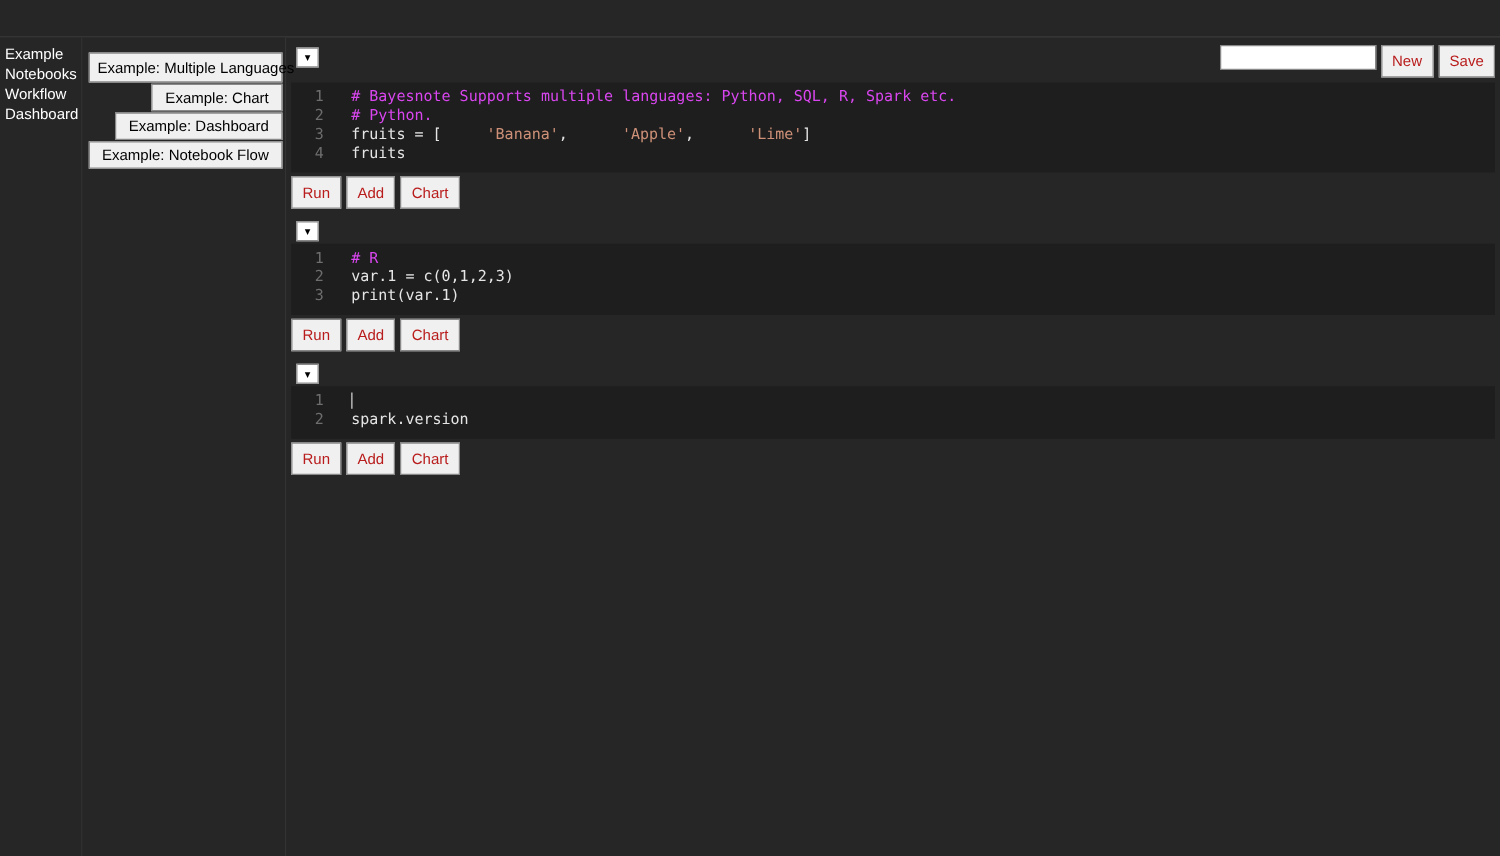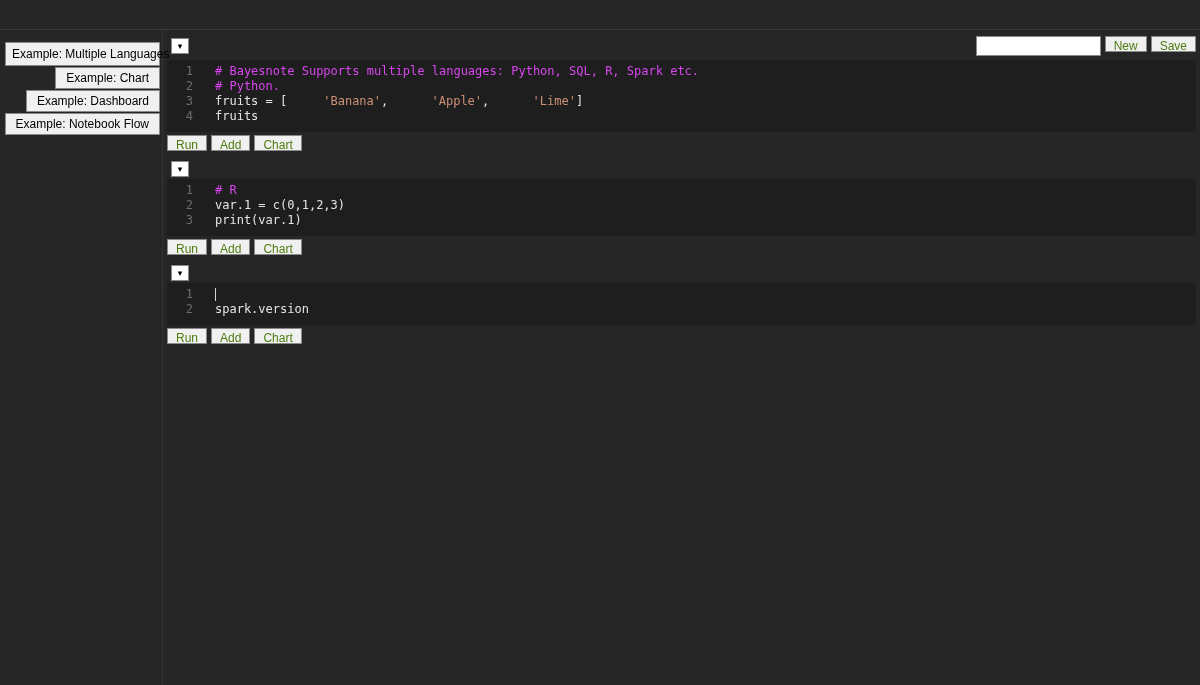--- a/index.html
+++ b/index.html
@@ -75,26 +75,26 @@
       width: 125px;
       height: 20px;
       background: #fff;
       border: 1px solid #888;
       color: #000;
       font-size: 12px;
       padding: 0 4px;
     }
     .btn {
       background: #f0f0f0;
-      color: #4d7c0f;
+      color: #b91c1c;
       border: 1px solid #888;
       font-size: 12px;
       padding: 2px 8px;
       cursor: pointer;
-      height: 16px;
+      height: 26px;
     }
     .cells {
       margin-top: 2px;
     }
     .cell {
       margin-bottom: 8px;
     }
     .cell-header {
       background: #3a3a3a;
       height: 20px;
@@ -153,20 +153,26 @@
       padding: 3px 2px 0 0;
     }
   </style>
 </head>
 <body>
 
 <div class="topbar"></div>
 
 <div class="layout">
 
+  <div class="sidebar-left">
+    <div>Example</div>
+    <div>Notebooks</div>
+    <div>Workflow</div>
+    <div>Dashboard</div>
+  </div>
 
   <div class="sidebar-mid">
     <button class="example-btn wide">Example: Multiple Languages</button>
     <button class="example-btn">Example: Chart</button>
     <button class="example-btn">Example: Dashboard</button>
     <button class="example-btn">Example: Notebook Flow</button>
   </div>
 
   <div class="main">
 

